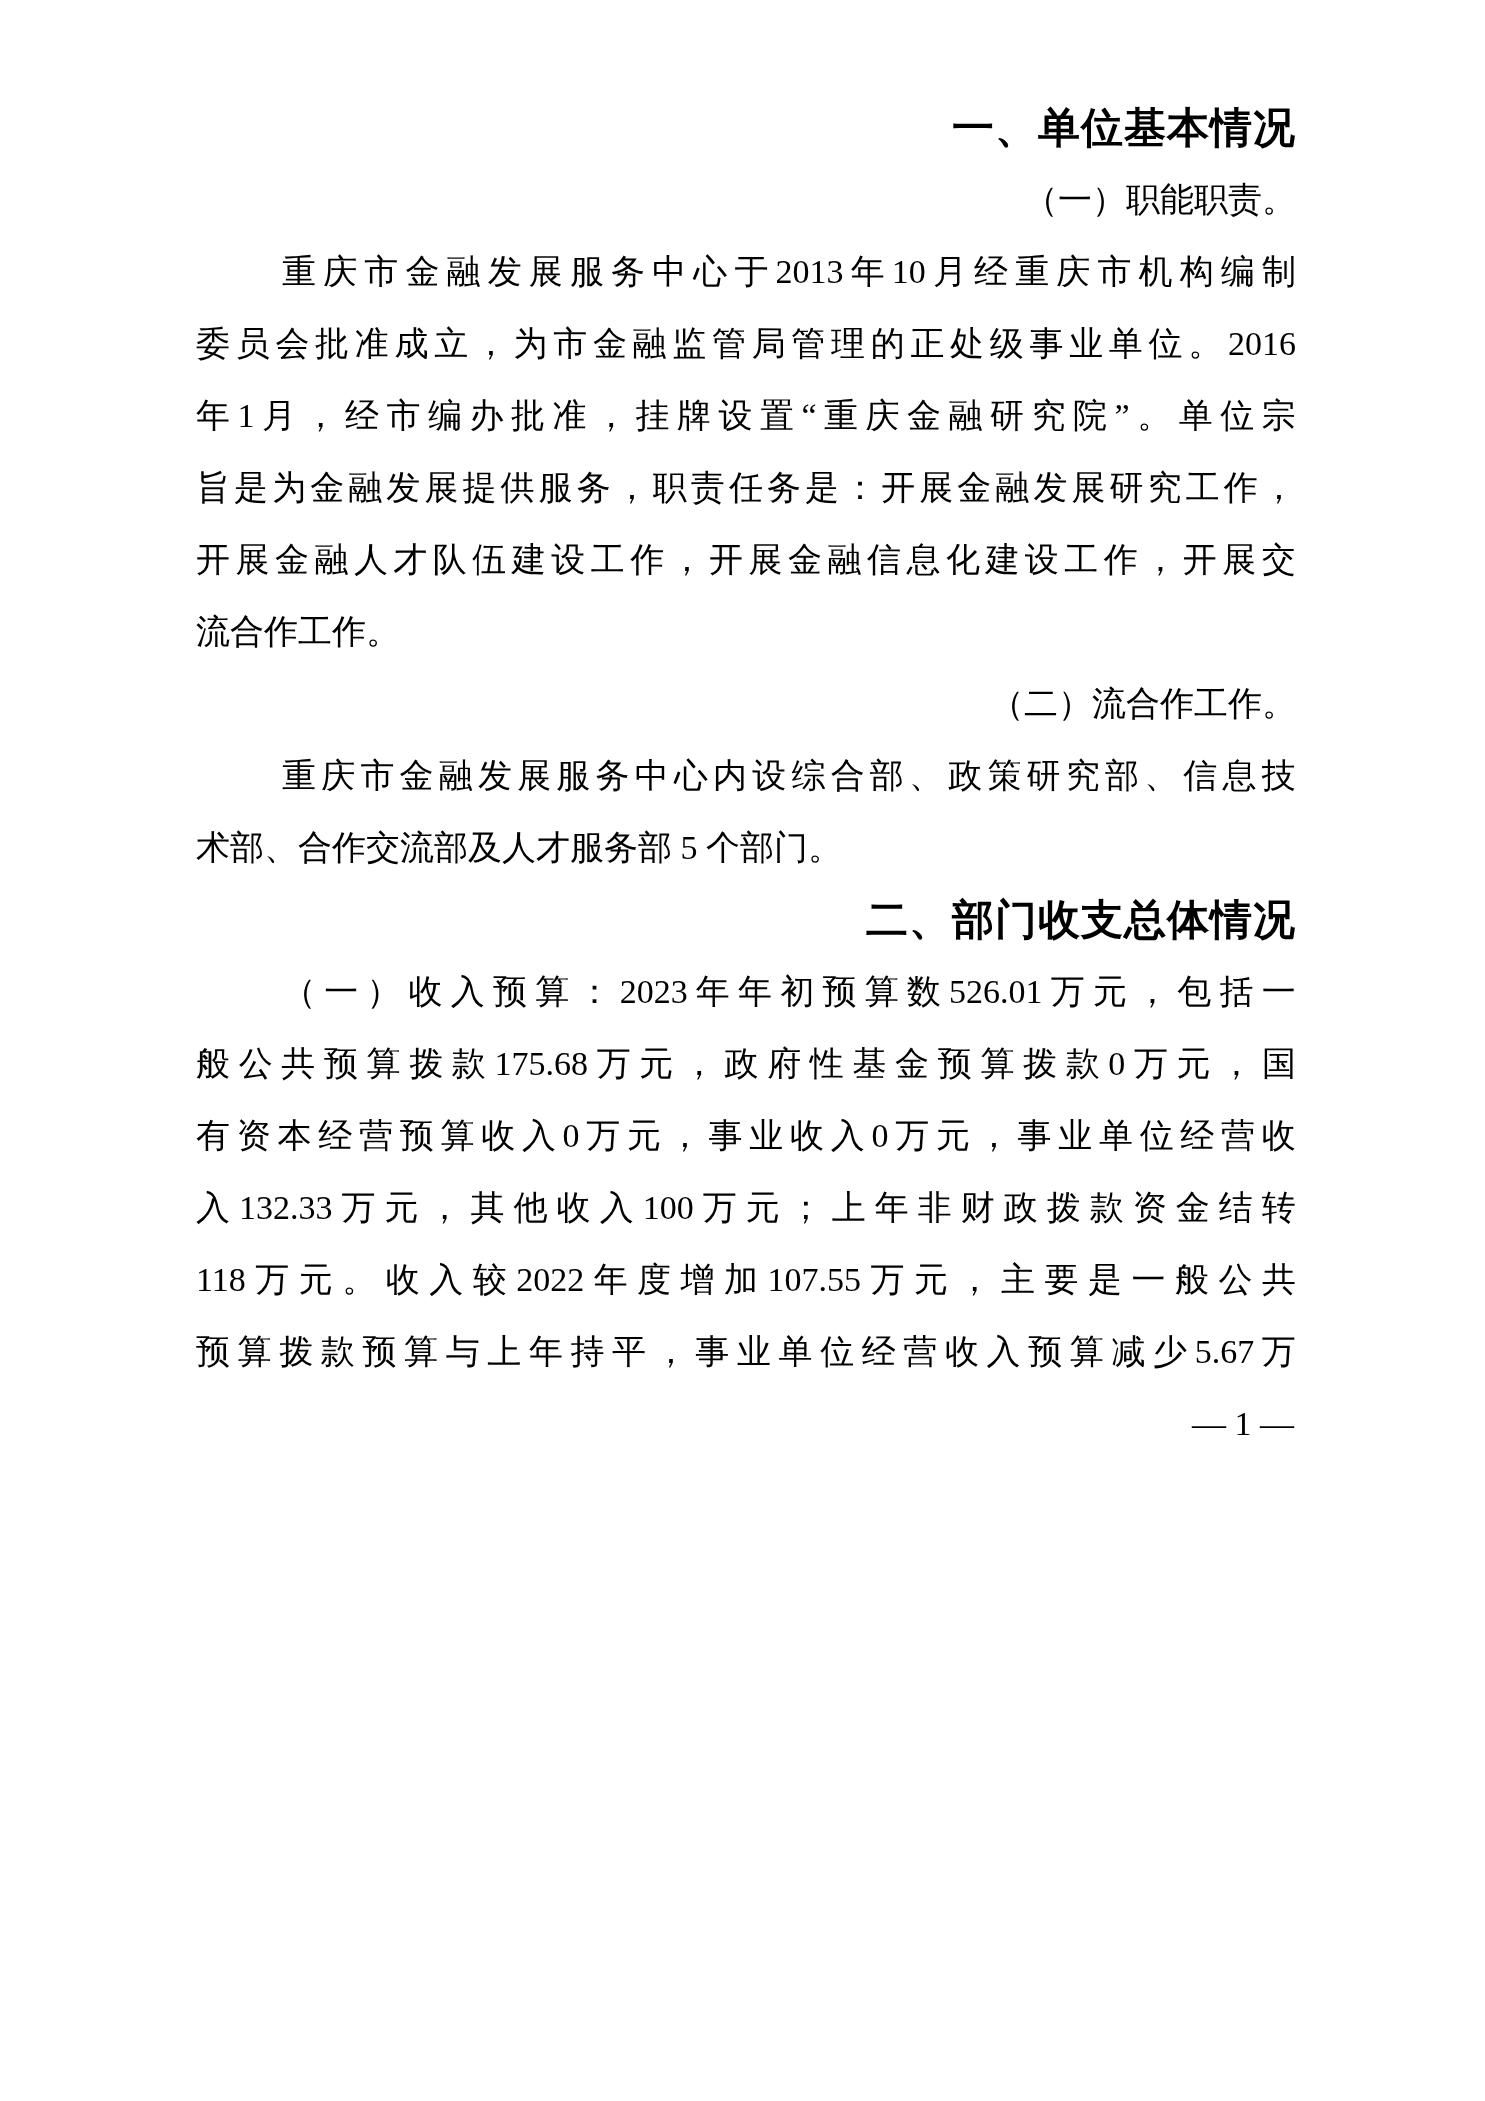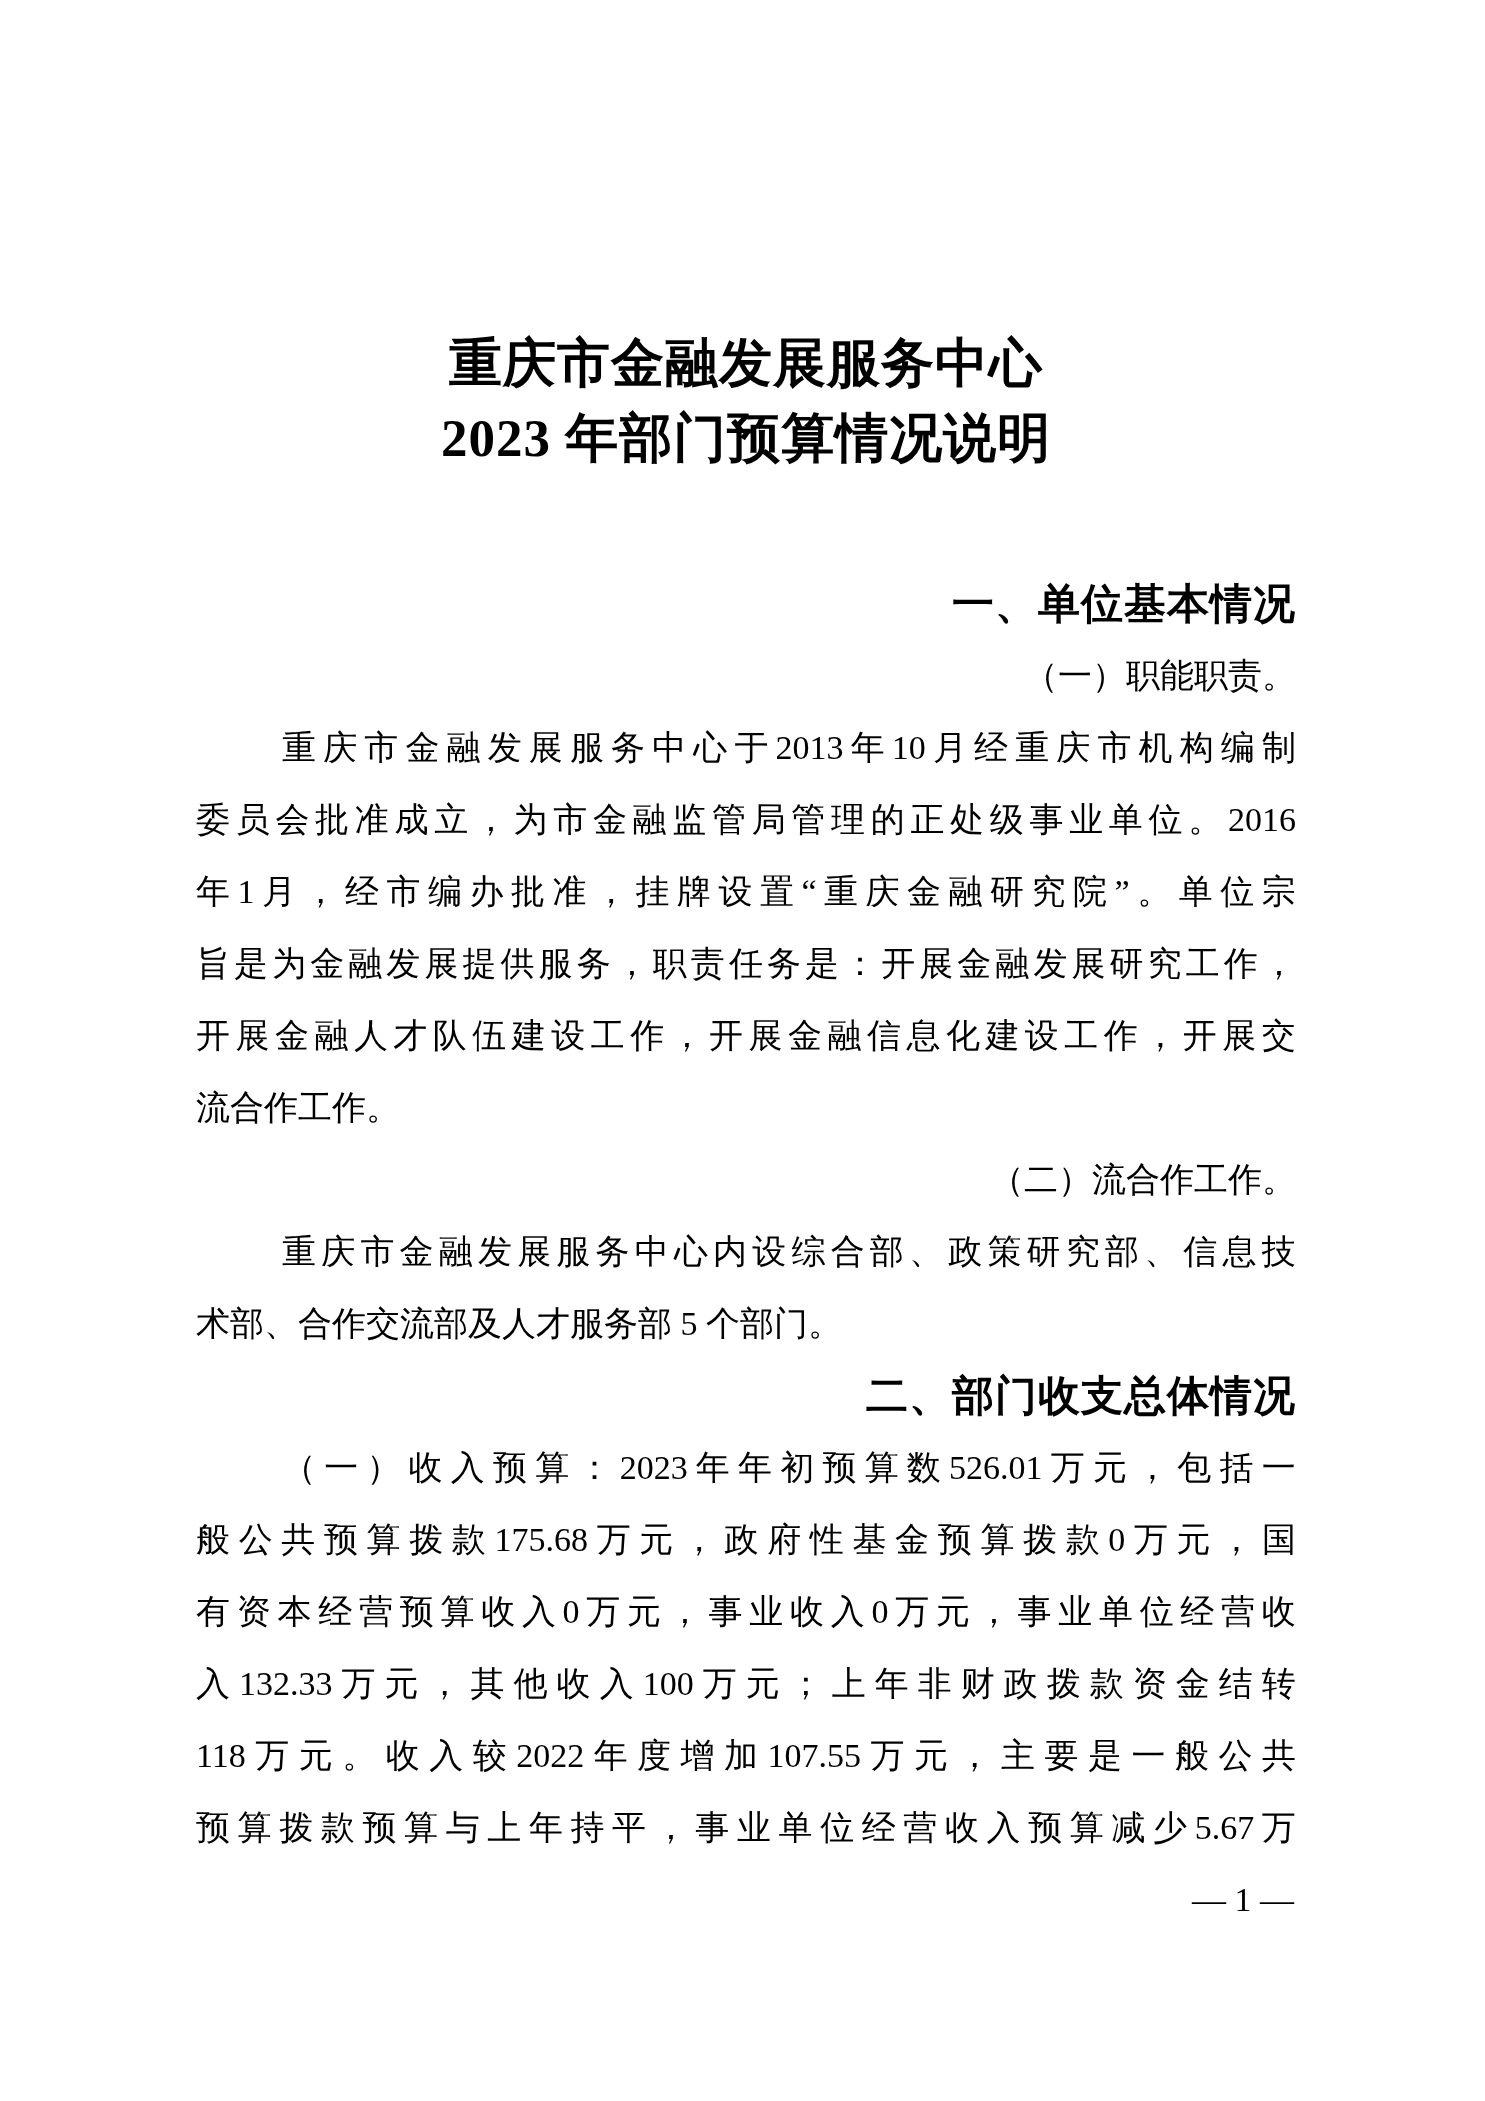--- a/index.html
+++ b/index.html
@@ -56,24 +56,20 @@
     line-height:40px;
     padding-right:2px;
   }
 </style>
 </head>
 <body>
 
 <div class="page">
   <div class="content">
 
-    <div class="doc-title">
-      <div>重庆市金融发展服务中心</div>
-      <div>2023 年部门预算情况说明</div>
-    </div>
 
     <div class="doc-body">
         <div class="line plain indent heading">一、单位基本情况</div>
         <div class="line plain indent sub">（一）职能职责。</div>
         <div class="line justify indent">
           <span>重</span>
           <span>庆</span>
           <span>市</span>
           <span>金</span>
           <span>融</span>

